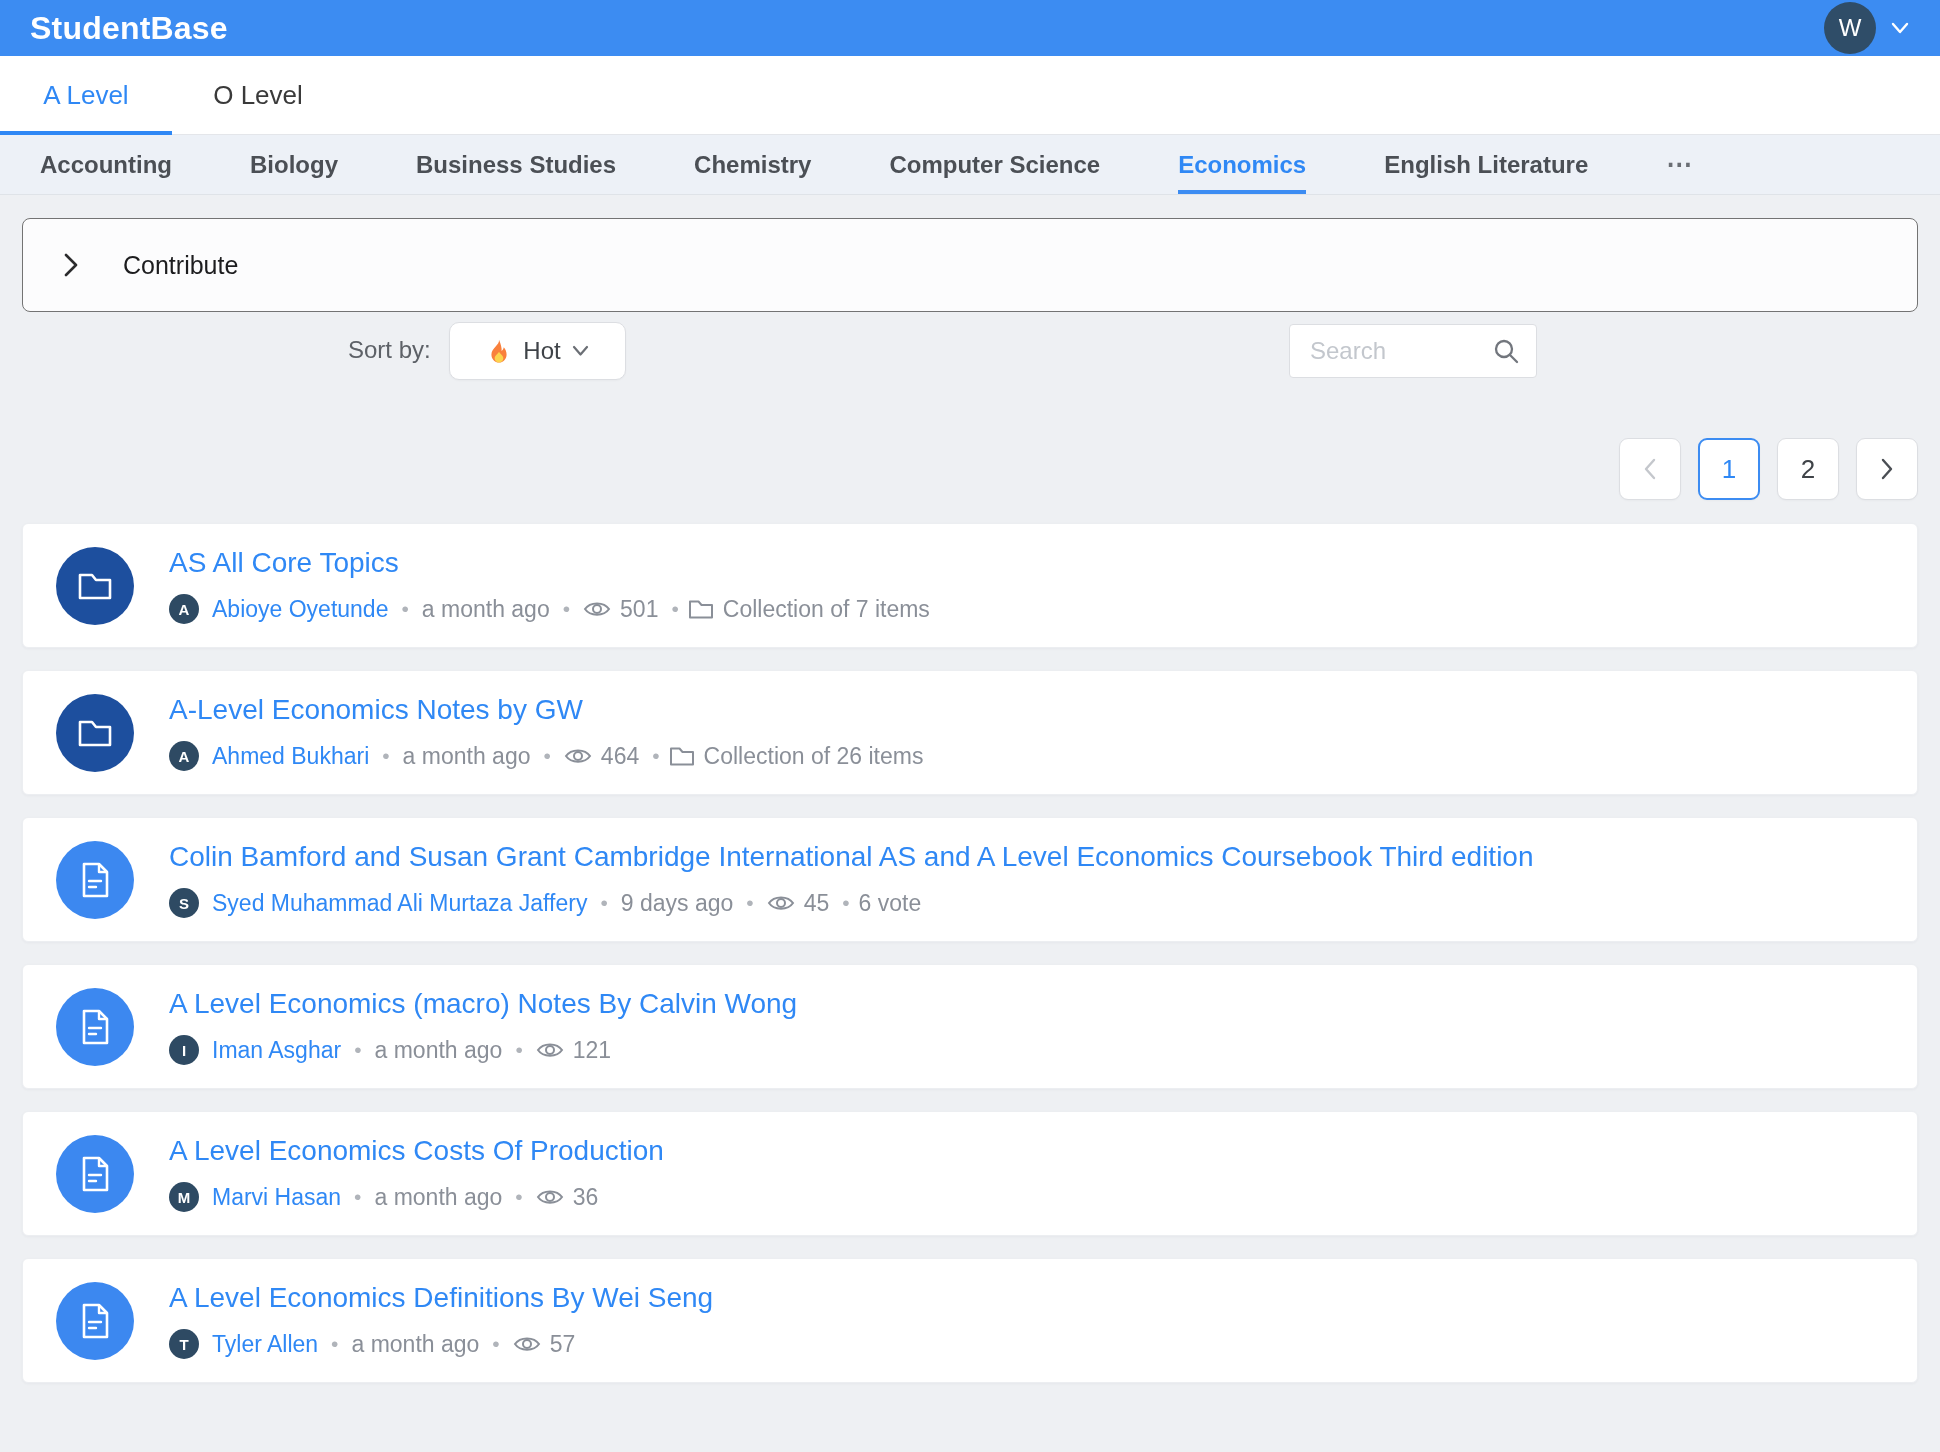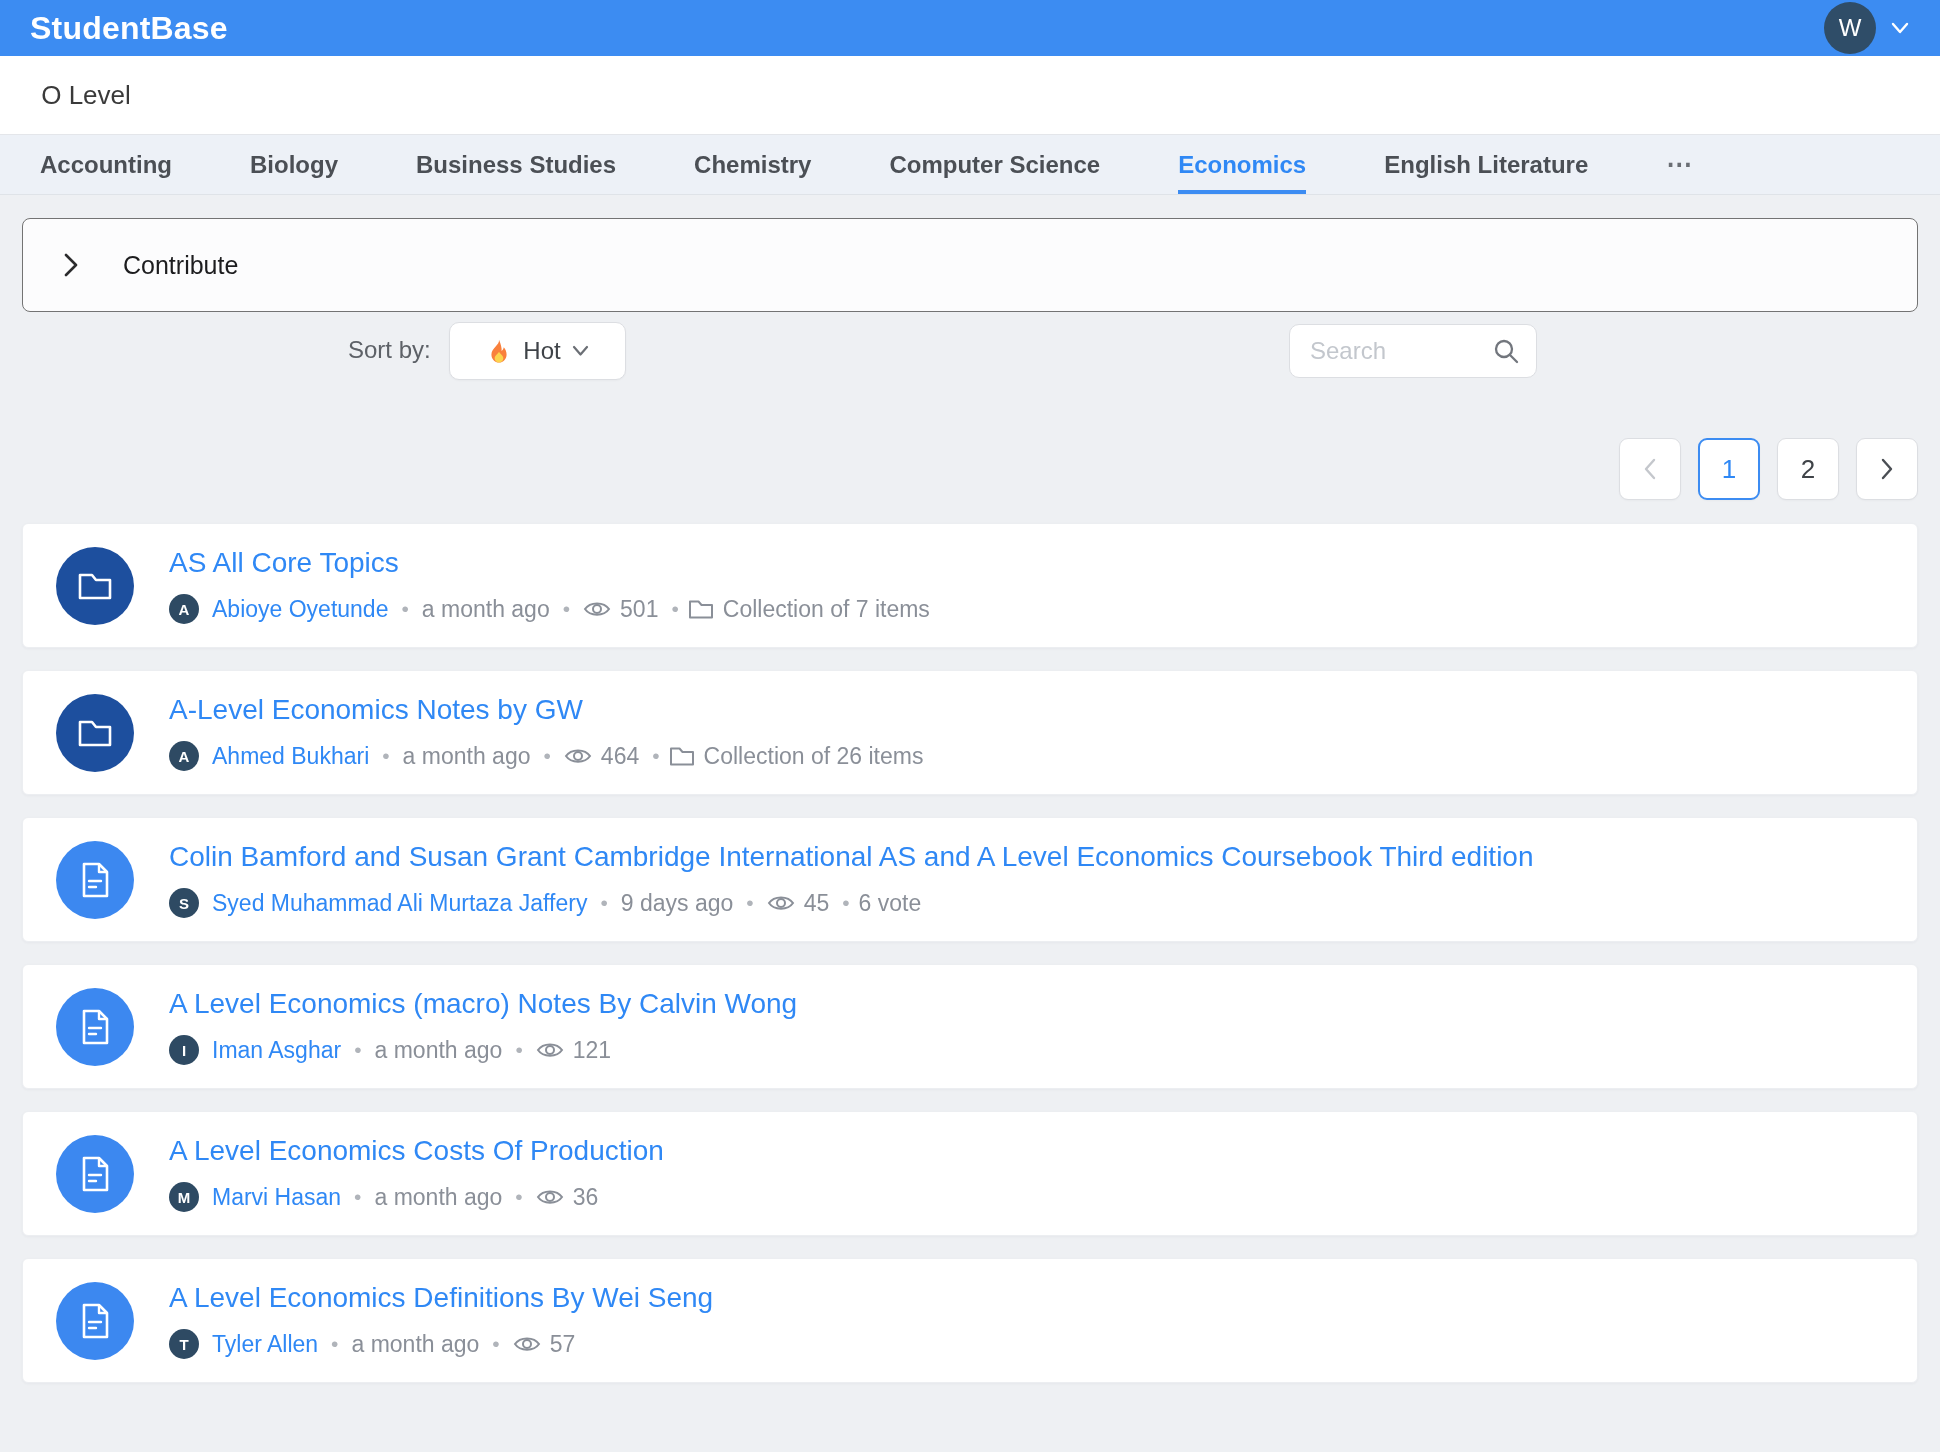--- a/index.html
+++ b/index.html
@@ -72,21 +72,21 @@
     position: absolute; left: 449px; top: 10px;
     width: 177px; height: 58px;
     background: #fff; border: 1px solid #dcdee2; border-radius: 10px;
     display: flex; align-items: center; justify-content: center; gap: 11px;
     cursor: pointer; box-shadow: 0 1px 2px rgba(0,0,0,.03);
   }
   .sort-value { font-size: 24px; color: #3f4348; }
   .search-box {
     position: absolute; left: 1289px; top: 12px;
     width: 248px; height: 54px;
-    background: #fff; border: 1px solid #dcdee2; border-radius: 10px;
+    background: #fff; border: 1px solid #dcdee2; border-radius: 4px;
     display: flex; align-items: center; padding: 0 16px 0 20px;
   }
   .search-input {
     border: none; outline: none; flex: 1; min-width: 0;
     font-size: 24px; color: #333; background: transparent;
     font-family: "Liberation Sans", sans-serif;
   }
   .search-input::placeholder { color: #c3c7cd; }
   
   .pagination {
@@ -142,20 +142,23 @@
     <div class="user-avatar">W</div>
     <span class="header-caret">
       <svg width="20" height="14" viewBox="0 0 20 14">
           <polyline points="3,3 10,11 17,3" fill="none" stroke="#ffffff" stroke-width="2.4" stroke-linecap="round" stroke-linejoin="round"></polyline>
         </svg>
     </span>
   </div>
 </div>
 
 <div class="level-tabs">
+    <div class="level-tab active">
+      <span>A Level</span>
+    </div>
     <div class="level-tab">
       <span>O Level</span>
     </div>
   </div>
 
 <div class="subject-nav">
     <div class="subject-tab">
       <span>Accounting</span>
     </div>
     <div class="subject-tab">

